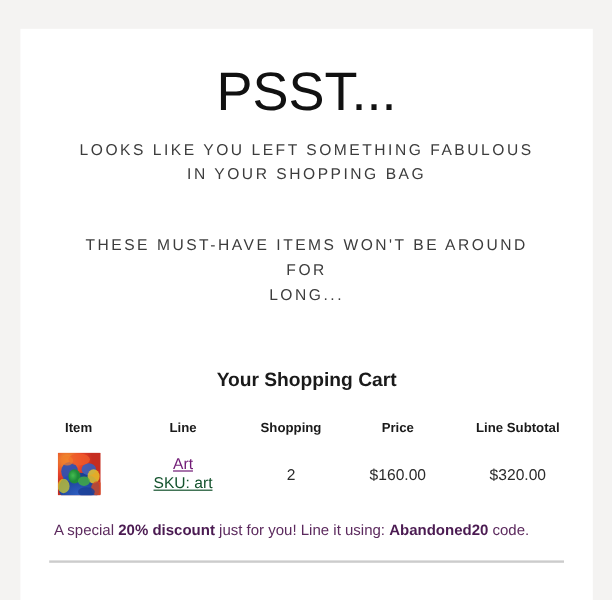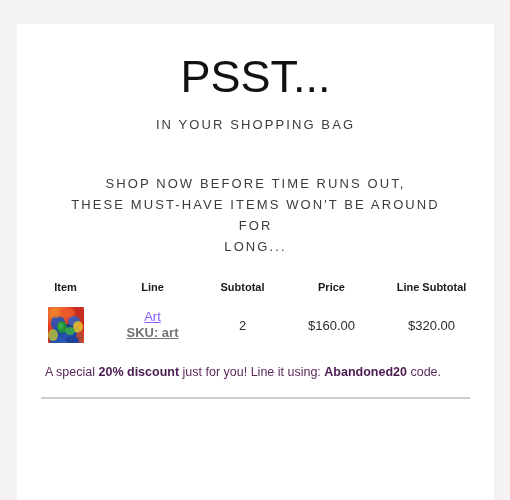--- a/index.html
+++ b/index.html
@@ -105,28 +105,28 @@
     height: 36px;
     display: inline-block;
     vertical-align: middle;
     border: 0;
     border-radius: 1px;
     overflow: hidden;
     position: relative;
   }
   .thumb svg { display: block; }
   .prod-link {
-    color: #8b5cf6;
+    color: #701a75;
     text-decoration: underline;
     font-size: 13px;
     display: block;
     line-height: 16px;
     cursor: pointer;
   }
-  .prod-link.sku { color: #737373; font-weight: bold; }
+  .prod-link.sku { color: #14532d; }
   .totals-row td {
     padding-top: 20px;
     padding-bottom: 4px;
   }
   .totals-label {
     text-align: center;
     color: #2b2b2b;
   }
   .discount-note {
     margin: 0;
@@ -149,36 +149,37 @@
 </style>
 </head>
 <body>
 
 <div id="page">
   <div id="content">
 
     <h1 class="hero-title">PSST...</h1>
 
     <div class="sub-line">
+      <div>LOOKS LIKE YOU LEFT SOMETHING FABULOUS</div>
       <div>IN YOUR SHOPPING BAG</div>
     </div>
 
     <div class="promo-block">
-      <div>SHOP NOW BEFORE TIME RUNS OUT,</div>
       <div>THESE MUST-HAVE ITEMS WON'T BE AROUND FOR</div>
       <div>LONG...</div>
     </div>
 
+    <h2 class="cart-heading">Your Shopping Cart</h2>
 
     <table class="cart">
       <thead>
         <tr>
           <th class="col-item">Item</th>
           <th class="col-name">Line</th>
-          <th class="col-qty">Subtotal</th>
+          <th class="col-qty">Shopping</th>
           <th class="col-price">Price</th>
           <th class="col-sub">Line Subtotal</th>
         </tr>
       </thead>
       <tbody>
         <tr>
           <td class="col-item">
             <span class="thumb">
               <svg width="36" height="36" viewBox="0 0 36 36" xmlns="http://www.w3.org/2000/svg">
                 <defs>

